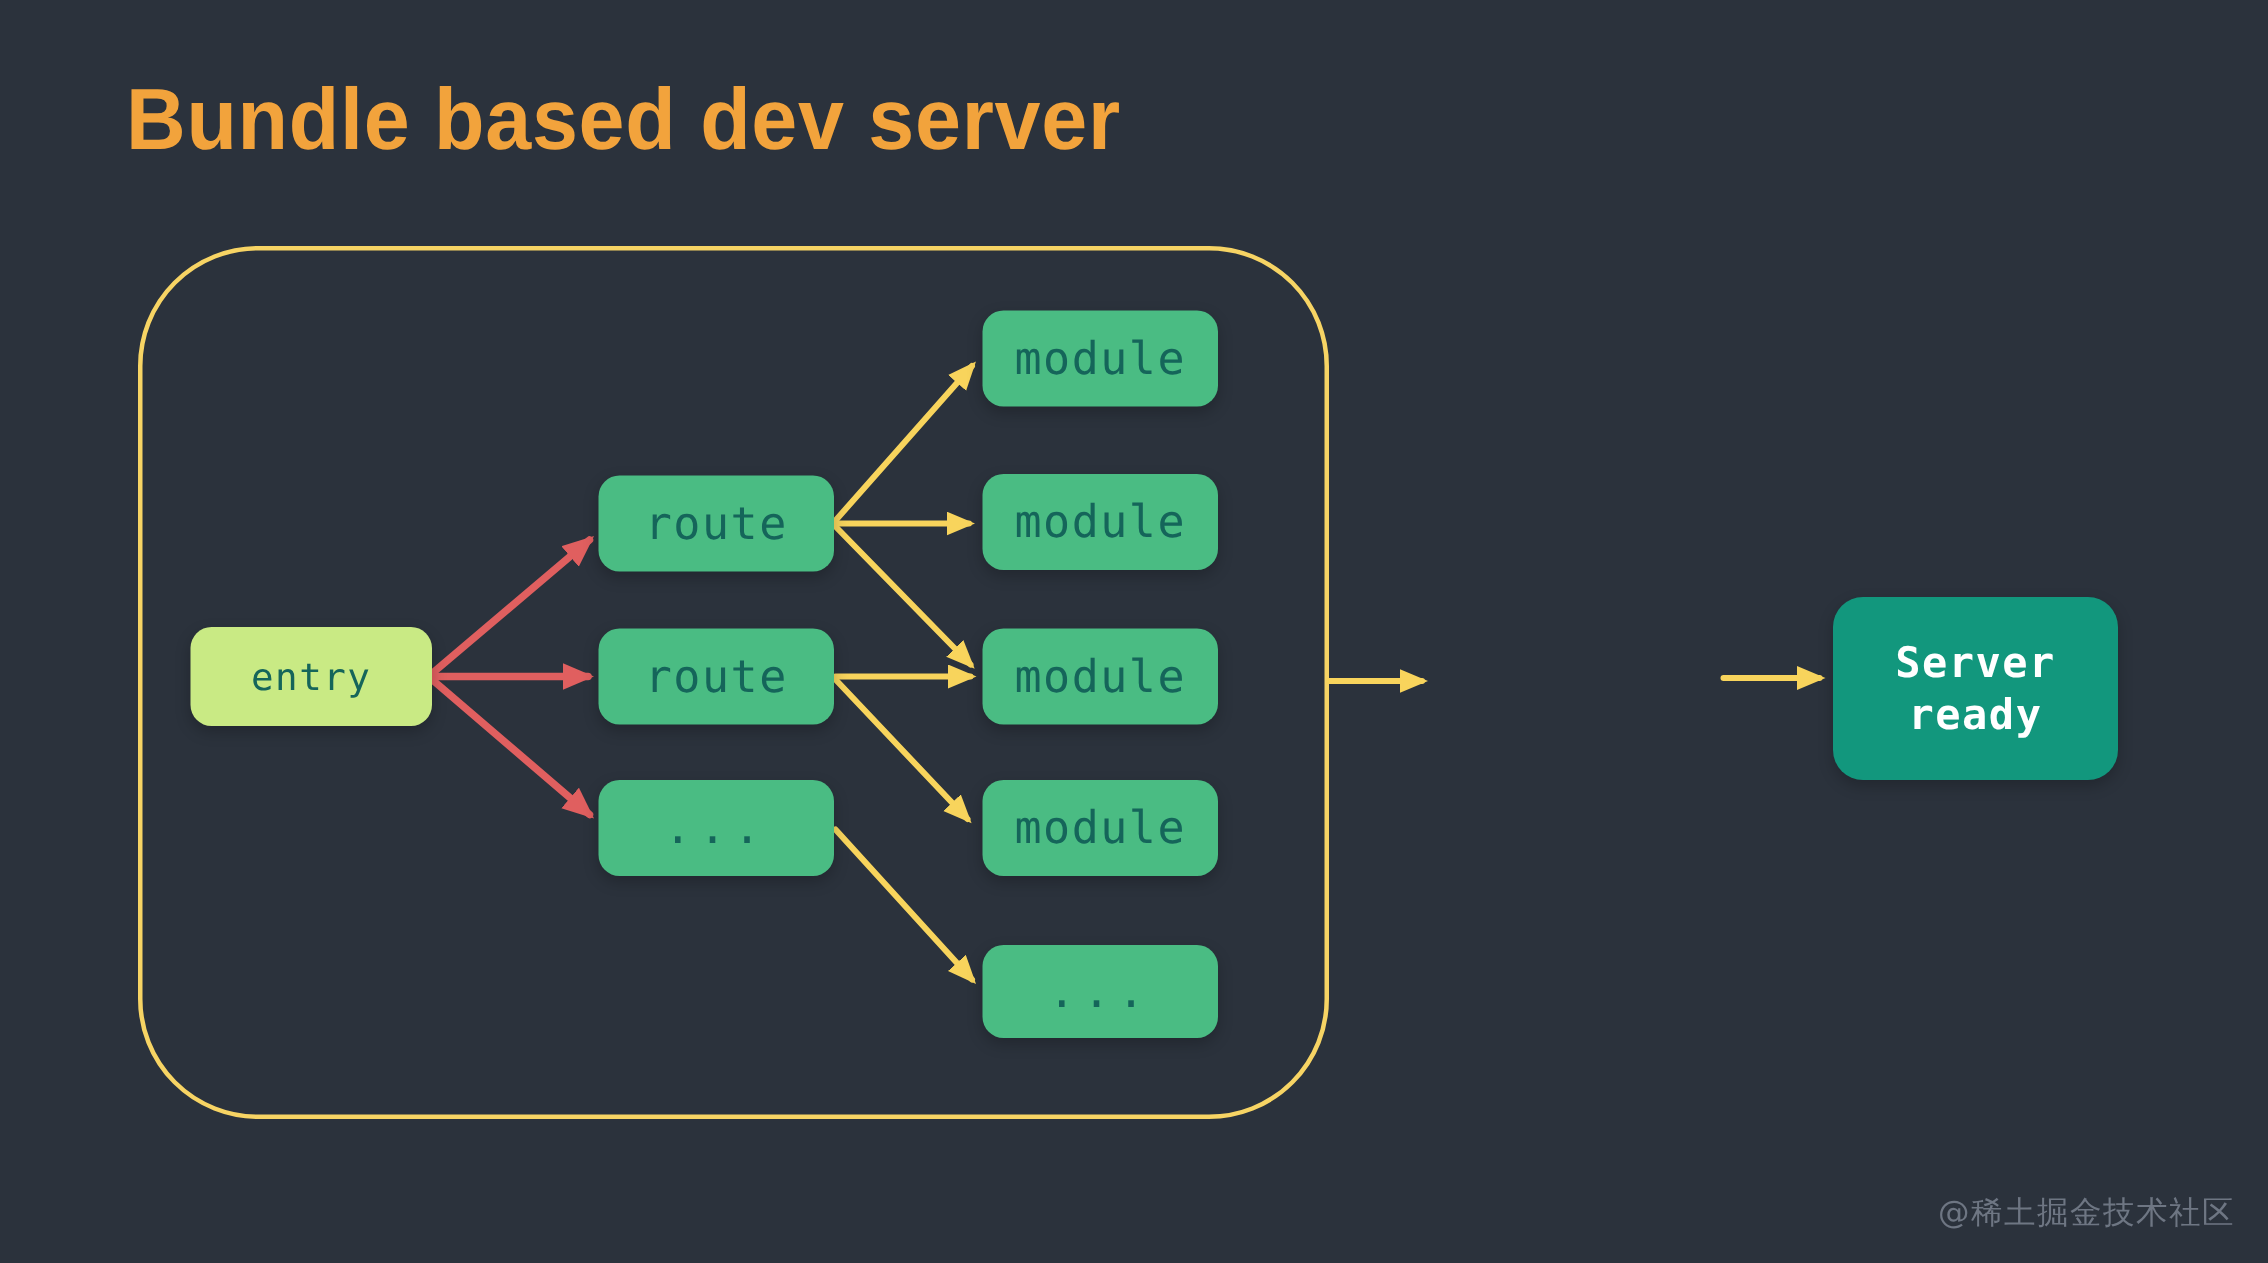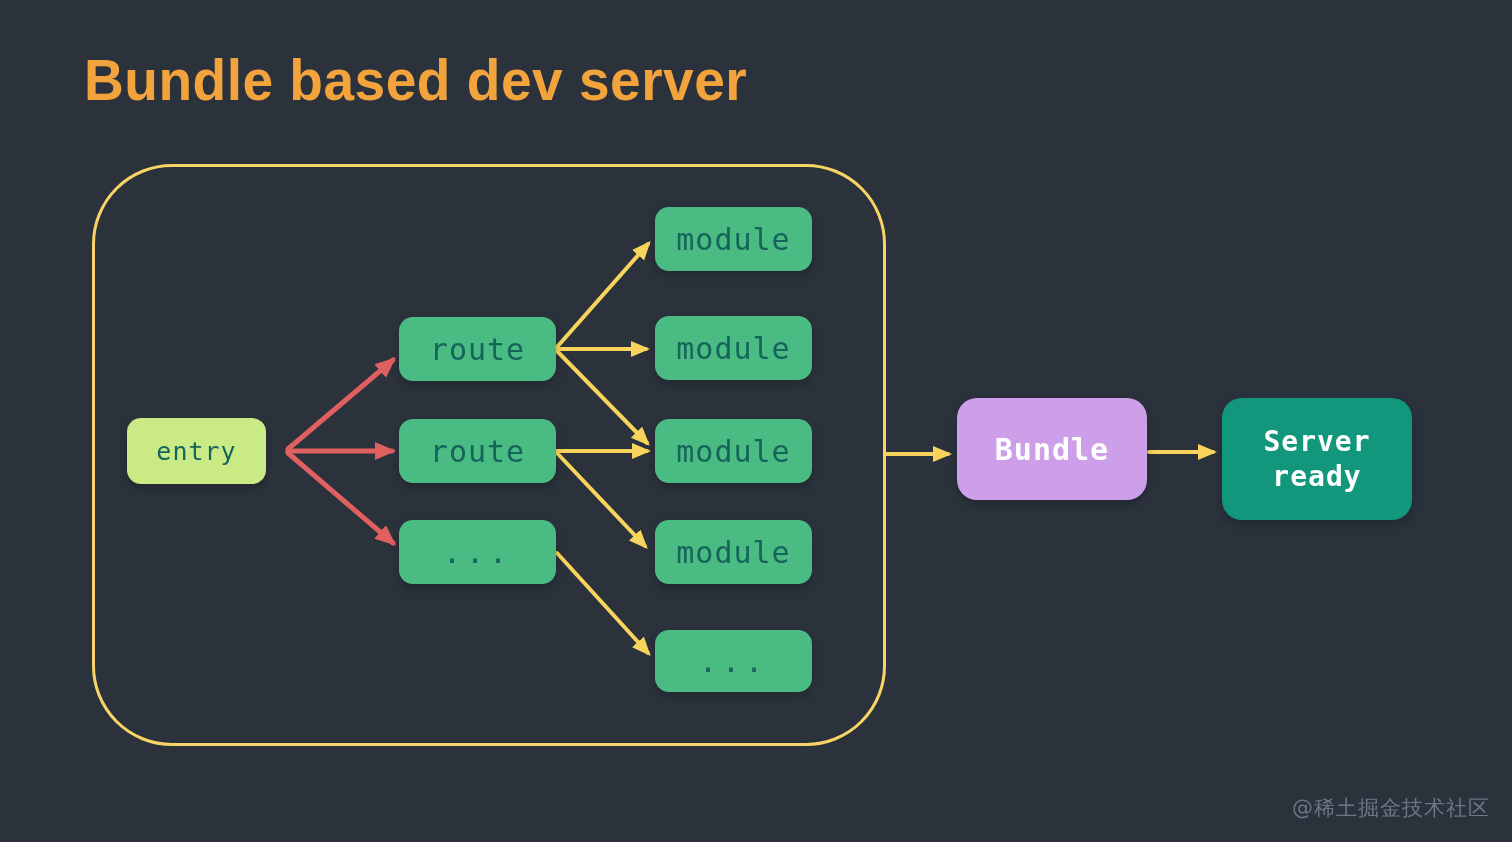--- a/index.html
+++ b/index.html
@@ -36,21 +36,21 @@
   .edge-yellow { stroke:var(--arrow-yellow); stroke-width:4; stroke-linecap:round; }
   #ah-red path    { fill:var(--arrow-red); }
   #ah-yellow path { fill:var(--arrow-yellow); }
 
   .node {
     position:absolute; display:flex; align-items:center; justify-content:center;
     background:var(--node-fill); color:var(--node-text);
     font-size:30px; letter-spacing:1px; border-radius:14px;
     box-shadow:0 4px 10px rgba(0,0,0,0.22);
   }
-  .n-entry       { left:127px; top:418px; width:139px; height:66px; background:var(--entry-fill); font-size:25px; }
+  .n-entry       { left:127px; top:418px; width:161px; height:66px; background:var(--entry-fill); font-size:25px; }
   .n-route1      { left:399px; top:317px; width:157px; height:64px; }
   .n-route2      { left:399px; top:419px; width:157px; height:64px; }
   .n-route-more  { left:399px; top:520px; width:157px; height:64px; letter-spacing:5px; }
   .n-module1     { left:655px; top:207px; width:157px; height:64px; }
   .n-module2     { left:655px; top:316px; width:157px; height:64px; }
   .n-module3     { left:655px; top:419px; width:157px; height:64px; }
   .n-module4     { left:655px; top:520px; width:157px; height:64px; }
   .n-module-more { left:655px; top:630px; width:157px; height:62px; letter-spacing:5px; }
   .n-bundle {
     left:957px; top:398px; width:190px; height:102px;
@@ -105,19 +105,18 @@
 
   <div class="node n-entry">entry</div>
   <div class="node n-route1">route</div>
   <div class="node n-route2">route</div>
   <div class="node n-route-more">...</div>
   <div class="node n-module1">module</div>
   <div class="node n-module2">module</div>
   <div class="node n-module3">module</div>
   <div class="node n-module4">module</div>
   <div class="node n-module-more">...</div>
-  <div class="node n-bundle">Bundle</div>
   <div class="node n-server">Server
 ready</div>
 
   <div class="watermark">@稀土掘金技术社区</div>
 
 </div>
 
 </body></html>

